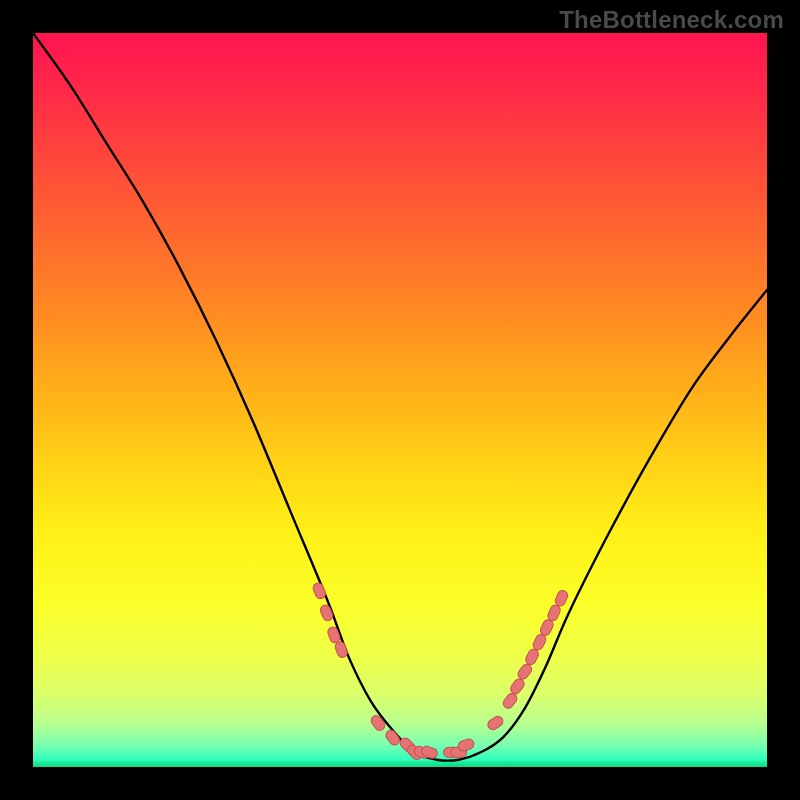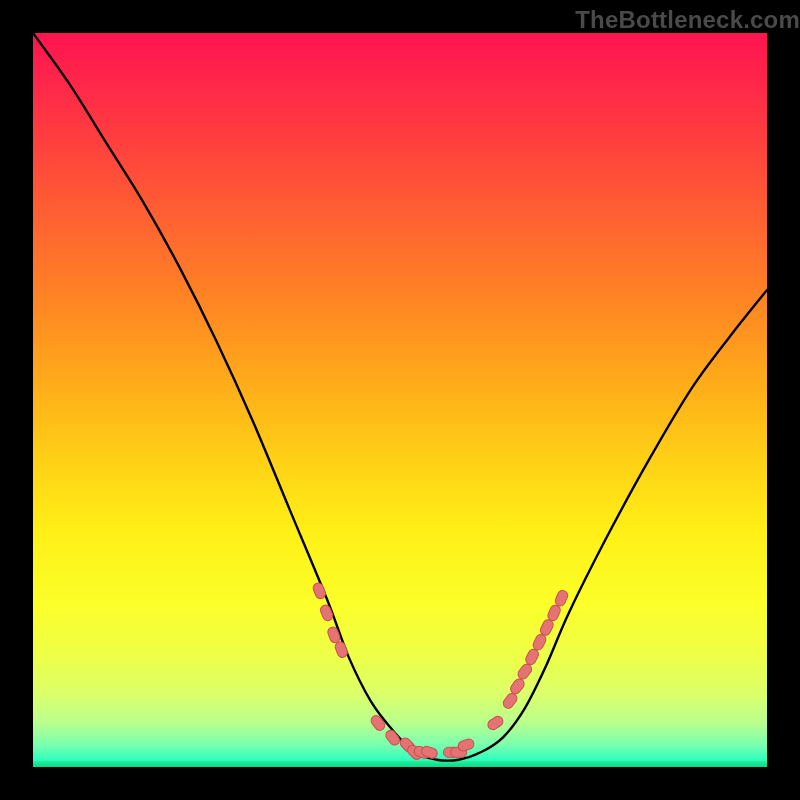--- a/index.html
+++ b/index.html
@@ -13,21 +13,21 @@
   }
   .stage {
     position: relative;
     width: 800px;
     height: 800px;
     background: #000;
   }
   .watermark {
     position: absolute;
     top: 6px;
-    right: 0;
+    right: 16px;
     color: #4a4a4a;
     font-size: 24px;
     font-weight: 600;
     letter-spacing: 0.2px;
     user-select: none;
   }
   .plot-area {
     position: absolute;
     left: 33px;
     top: 33px;

